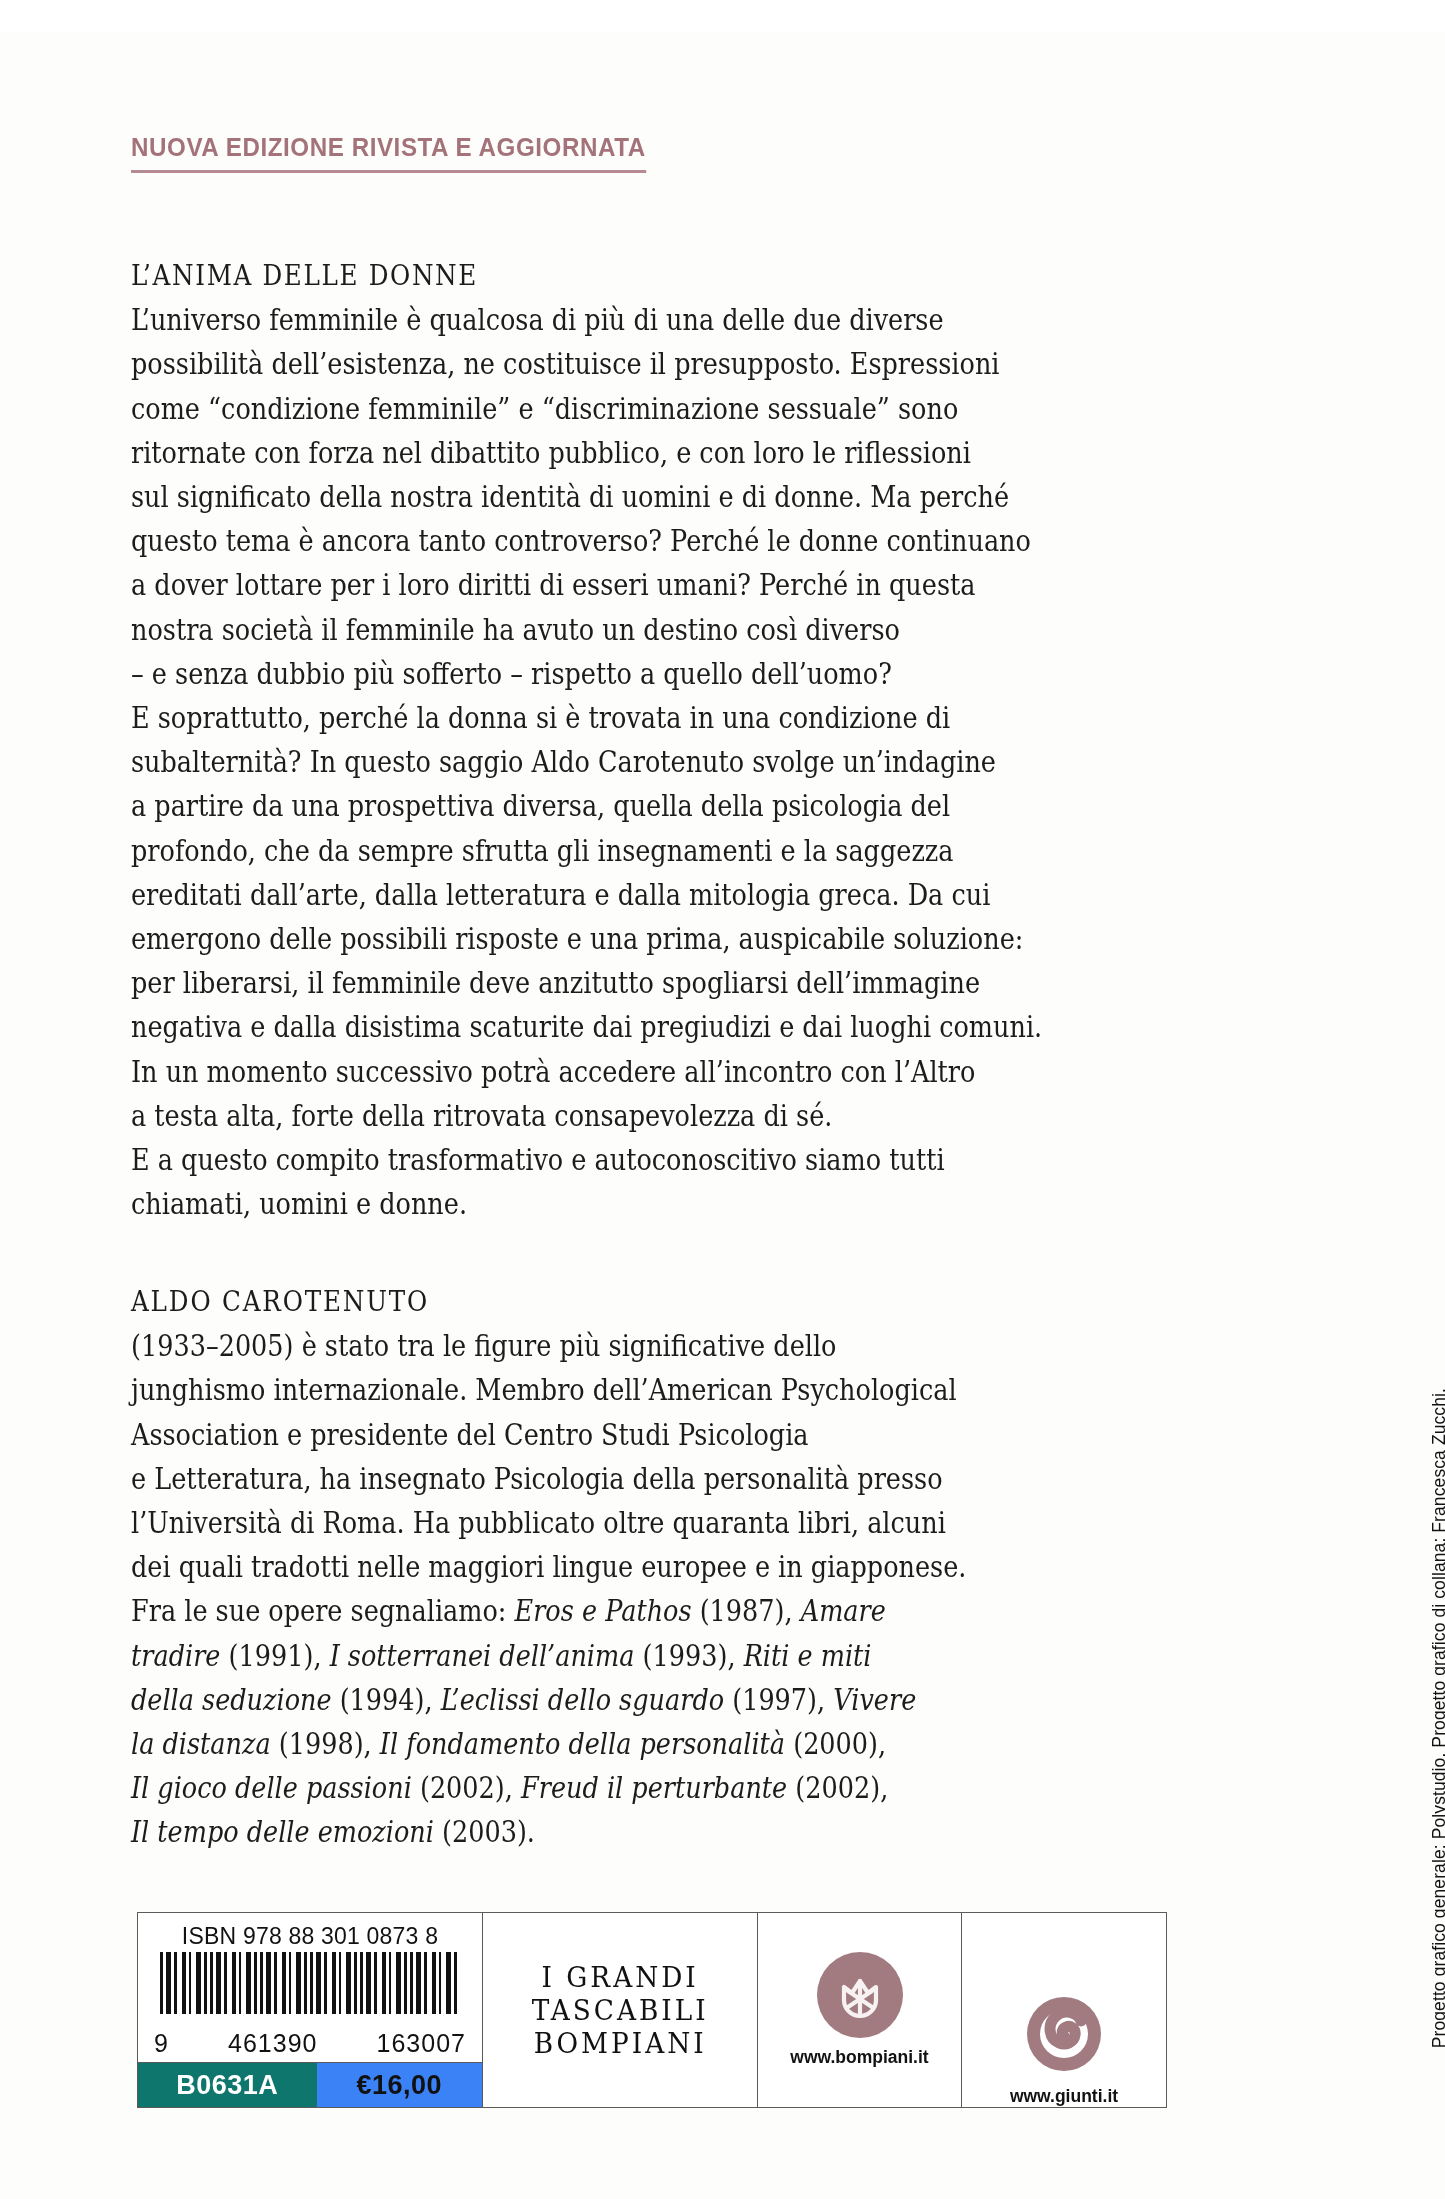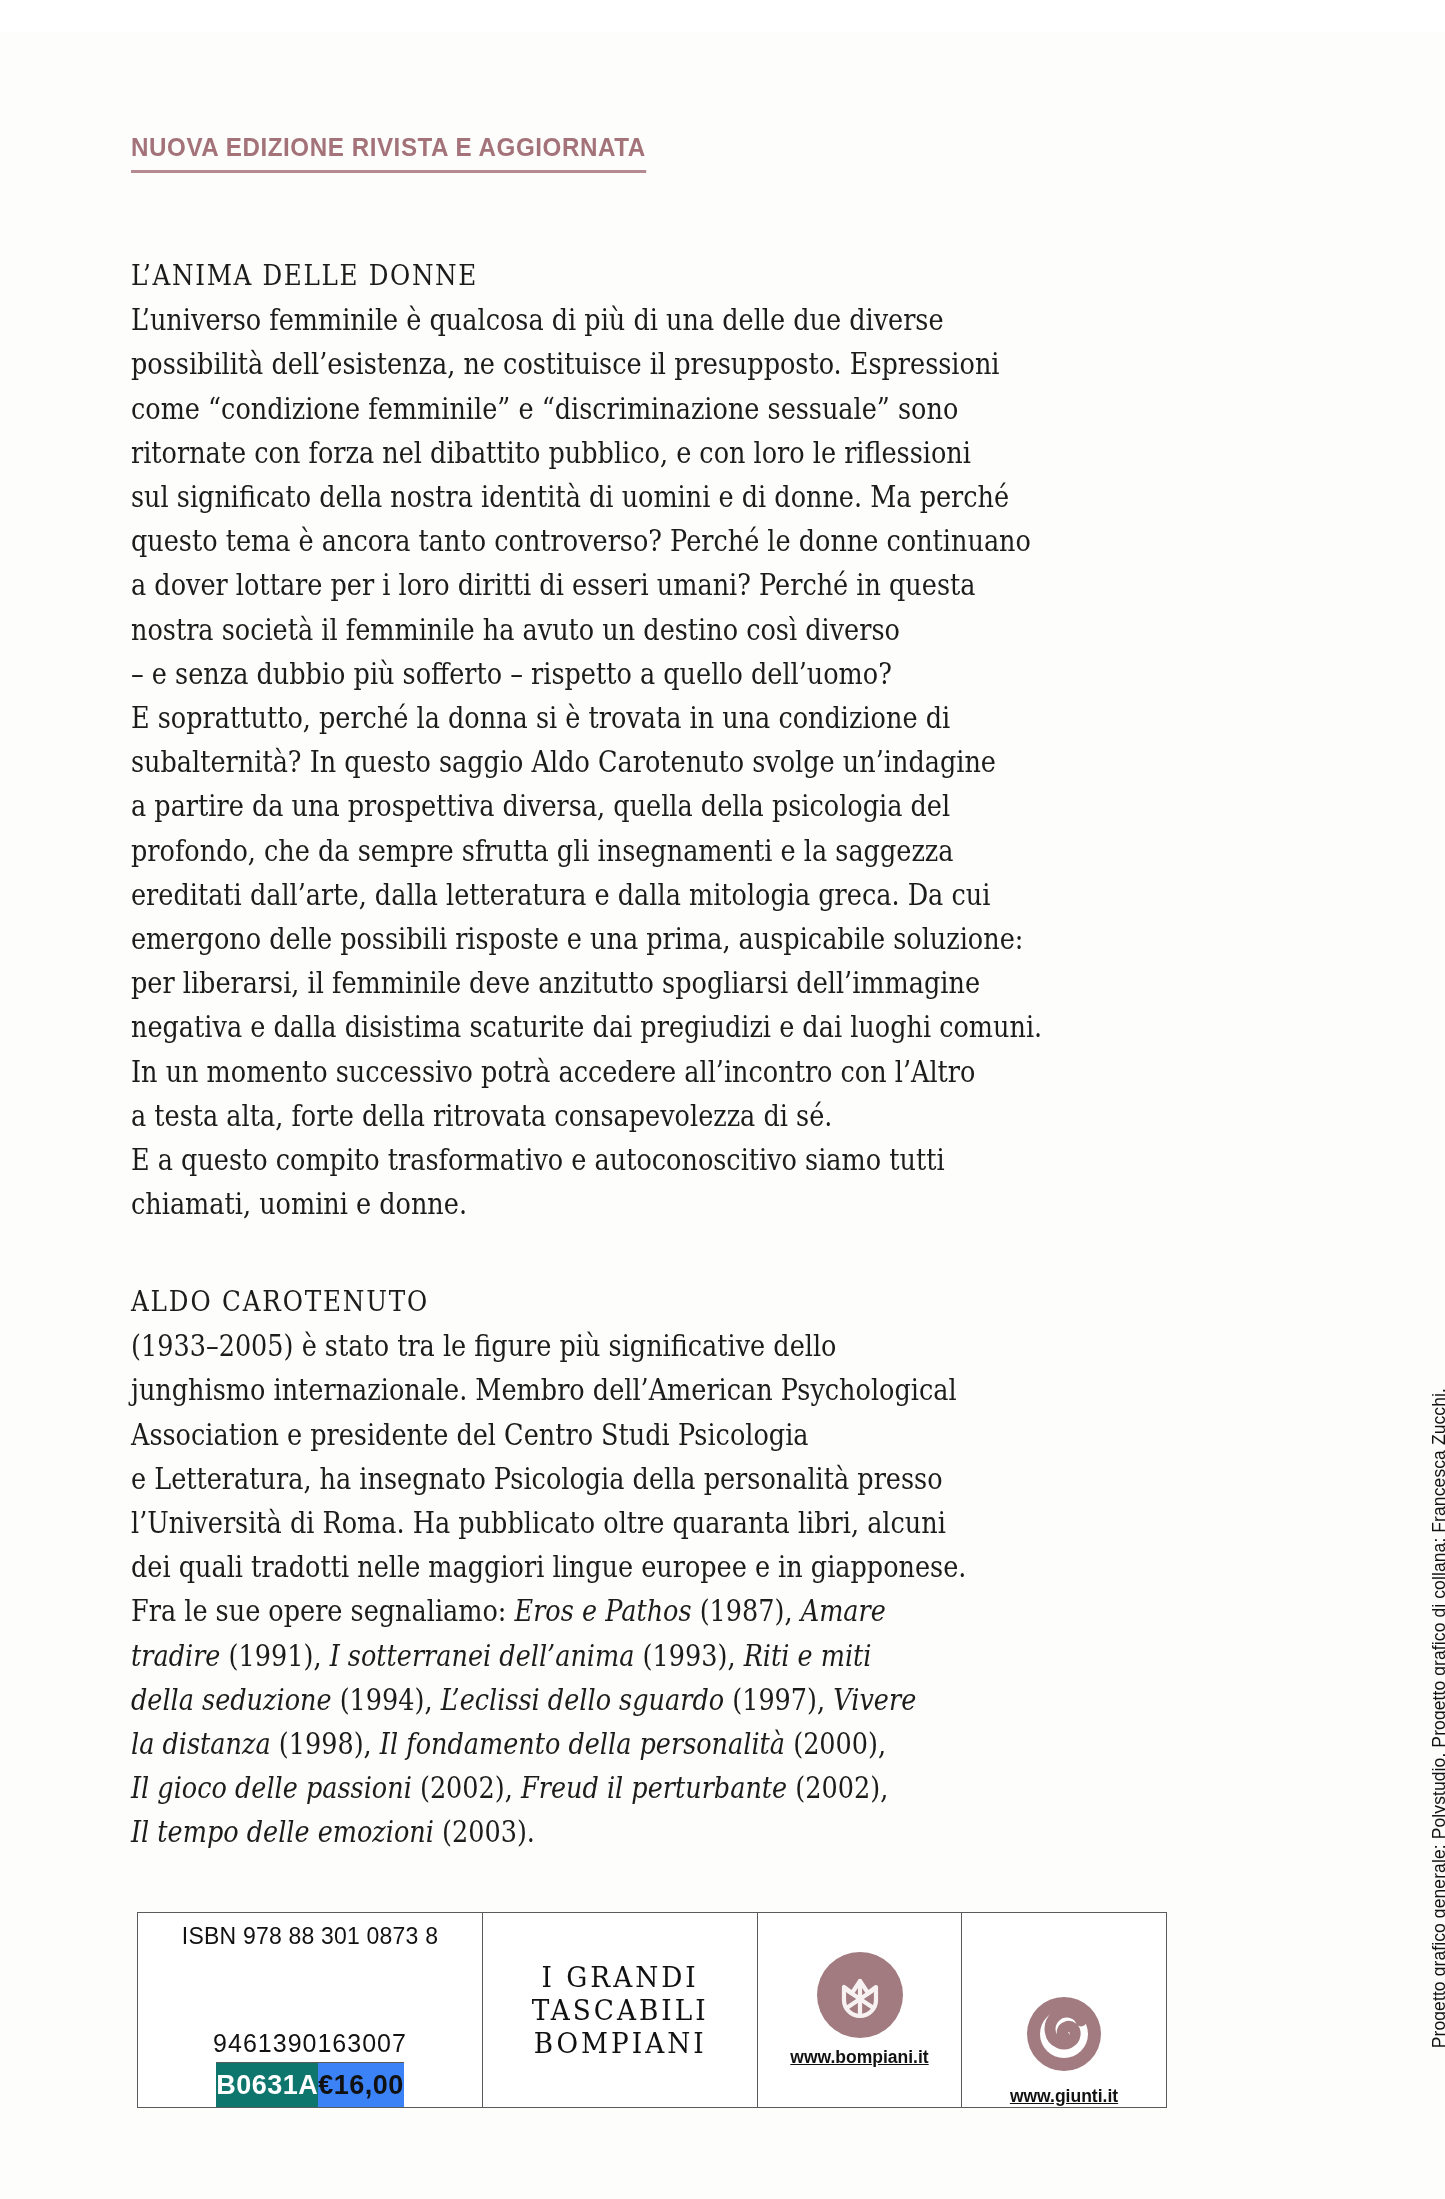--- a/index.html
+++ b/index.html
@@ -107,21 +107,21 @@
     box-sizing: border-box;
     background: #fff;
   }
   .fcell {
     border-right: 1.6px solid #5a5a5a;
     box-sizing: border-box;
     position: relative;
   }
   .fcell:last-child { border-right: none; }
 
-  .cell-barcode { width: 345px; display: flex; flex-direction: column; align-items: center; }
+  .cell-barcode { width: 345px; display: flex; flex-direction: column; }
   .cell-series  { width: 275px; display: flex; align-items: center; justify-content: center; }
   .cell-bomp    { width: 204px; display: flex; flex-direction: column; align-items: center; justify-content: center; }
   .cell-giunti  { width: 204px; display: flex; flex-direction: column; align-items: center; justify-content: flex-end; }
 
   
   .isbn-text {
     font-family: "Liberation Sans", sans-serif;
     font-size: 23px;
     color: #111;
     text-align: center;
@@ -207,21 +207,20 @@
     display: flex;
     align-items: center;
     justify-content: center;
     margin-bottom: 9px;
   }
   .logo-url {
     font-family: "Liberation Sans", sans-serif;
     font-weight: bold;
     font-size: 17.5px;
     color: #111;
-    text-decoration: underline;
   }
   .giunti-mark { width: 86px; height: 86px; margin-bottom: 9px; }
 </style>
 </head>
 <body>
 
 <div class="page">
 
   <div class="banner">NUOVA EDIZIONE RIVISTA E AGGIORNATA</div>
 

